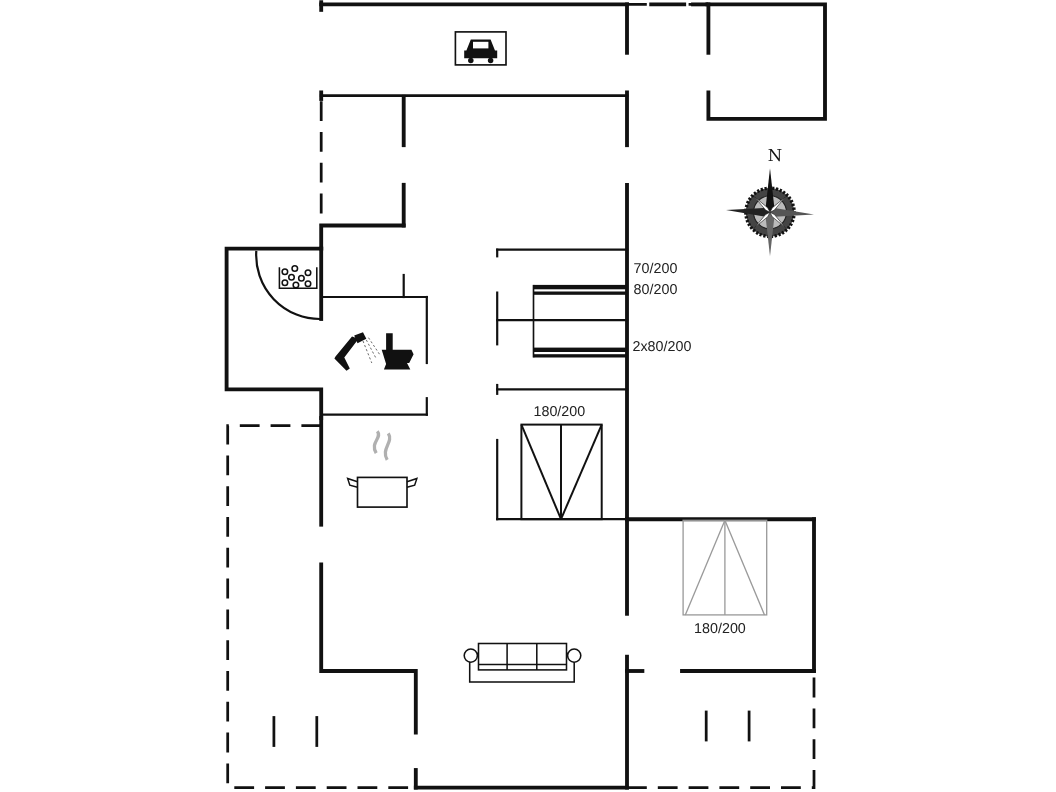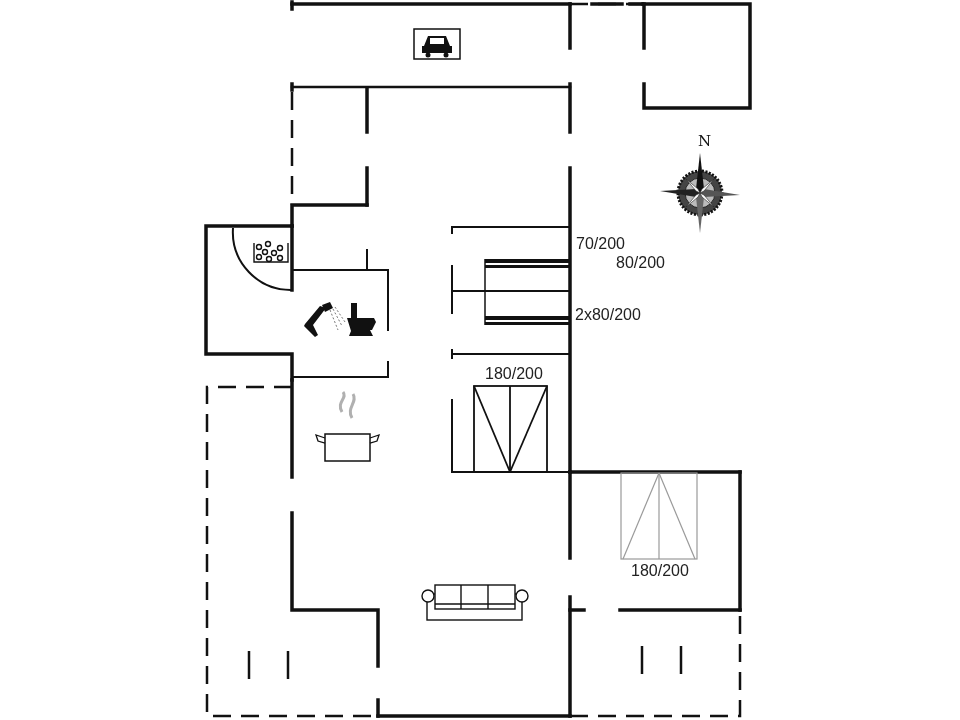--- a/index.html
+++ b/index.html
@@ -1,18 +1,18 @@
 <!DOCTYPE html>
 <html><head>
 <meta charset="utf-8">
 <style>
   html, body { margin: 0; padding: 0; background: #ffffff; }
   body { width: 960px; height: 720px; position: relative; overflow: hidden; font-family: "Liberation Sans", sans-serif; }
   svg.plan { position: absolute; left: 0; top: 0; }
-  .lbl { position: absolute; font-size: 16px; color: #222222; font-family: "Liberation Sans", sans-serif; white-space: nowrap; line-height: 14px; }
+  .lbl { position: absolute; font-size: 13px; color: #222222; font-family: "Liberation Sans", sans-serif; white-space: nowrap; line-height: 14px; }
   .north { position: absolute; font-family: "DejaVu Serif", serif; font-size: 15px; color: #111111; }
 </style>
 </head>
 <body>
 
 <svg class="plan" width="960" height="720" viewBox="0 0 960 720">
   <g stroke="#111" stroke-width="3.5" fill="none" stroke-linecap="square">
 
     <line x1="292" y1="4" x2="570" y2="4"></line>
     <line x1="292" y1="2" x2="292" y2="9"></line>
@@ -160,16 +160,16 @@
     <polygon points="-14,-14 -2,-4 0,0 -4,-2" fill="#fff" stroke="#222" stroke-width="0.6"></polygon>
     <polygon points="14,14 2,4 0,0 4,2" fill="#fff" stroke="#222" stroke-width="0.6"></polygon>
     <polygon points="14,-14 4,-2 0,0 2,-4" fill="#fff" stroke="#222" stroke-width="0.6"></polygon>
     <polygon points="-14,14 -4,2 0,0 -2,4" fill="#fff" stroke="#222" stroke-width="0.6"></polygon>
   </g>
 </svg>
 
 <div class="north" style="left:698px; top:132px;">N</div>
 
 <div class="lbl" style="left:576px; top:237px;">70/200</div>
-<div class="lbl" style="left:576px; top:256px;margin-left:40px;">80/200</div>
+<div class="lbl" style="left:576px; top:256px;">80/200</div>
 <div class="lbl" style="left:575px; top:308px;">2x80/200</div>
 <div class="lbl" style="left:485px; top:367px;">180/200</div>
 <div class="lbl" style="left:631px; top:564px;">180/200</div>
 
 </body></html>

